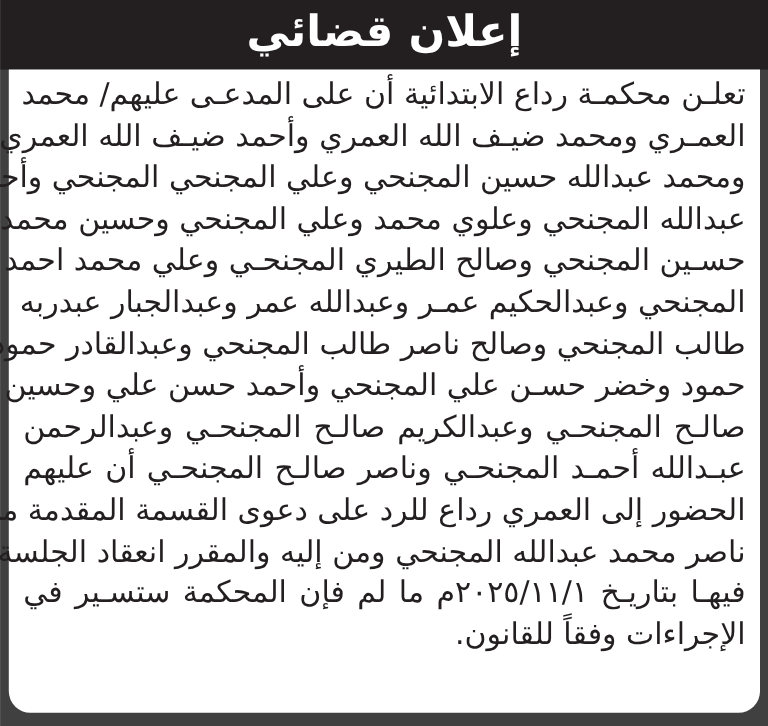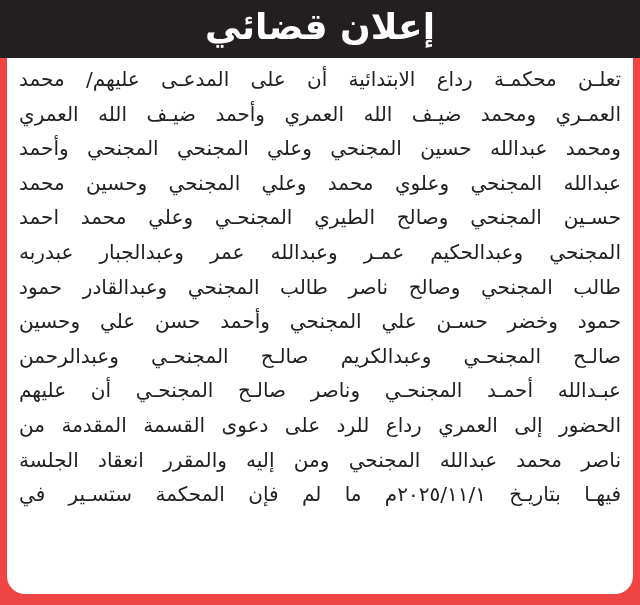--- a/index.html
+++ b/index.html
@@ -7,21 +7,21 @@
       padding: 0;
       width: 640px;
       height: 605px;
       overflow: hidden;
       background: #6d6e71;
     }
     .notice {
       position: relative;
       width: 640px;
       height: 605px;
-      background: #ef4444;
+      background: #404040;
     }
     .header-bar {
       position: absolute;
       top: 0;
       left: 0;
       width: 640px;
       height: 58px;
       background: #231f20;
       display: flex;
       align-items: center;
@@ -47,21 +47,21 @@
       border-radius: 0 0 18px 18px;
       box-sizing: border-box;
       padding: 4px 12px 0 12px;
     }
     .body-text {
       direction: rtl;
       text-align: justify;
       text-align-last: right;
       color: #231f20;
       font-family: "DejaVu Sans", sans-serif;
-      font-size: 20px;
+      font-size: 25px;
       line-height: 34.6px;
       margin: 0;
     }
     .body-line {
       display: block;
       white-space: nowrap;
       text-align: justify;
       text-align-last: justify;
       direction: rtl;
     }
@@ -85,15 +85,16 @@
       <span class="body-line">عبدالله المجنحي وعلوي محمد وعلي المجنحي وحسين محمد</span>
       <span class="body-line">حسـين المجنحي وصالح الطيري المجنحـي وعلي محمد احمد</span>
       <span class="body-line">المجنحي وعبدالحكيم عمـر وعبدالله عمر وعبدالجبار عبدربه</span>
       <span class="body-line">طالب المجنحي وصالح ناصر طالب المجنحي وعبدالقادر حمود</span>
       <span class="body-line">حمود وخضر حسـن علي المجنحي وأحمد حسن علي وحسين</span>
       <span class="body-line">صالـح المجنحـي وعبدالكريم صالـح المجنحـي وعبدالرحمن</span>
       <span class="body-line">عبـدالله أحمـد المجنحـي وناصر صالـح المجنحـي أن عليهم</span>
       <span class="body-line">الحضور إلى العمري رداع للرد على دعوى القسمة المقدمة من</span>
       <span class="body-line">ناصر محمد عبدالله المجنحي ومن إليه والمقرر انعقاد الجلسة</span>
       <span class="body-line">فيهـا بتاريـخ ٢٠٢٥/١١/١م ما لم فإن المحكمة ستسـير في</span>
+      <span class="body-line last">الإجراءات وفقاً للقانون.</span>
     </div>
   </div>
 </div>
 
 </body></html>

